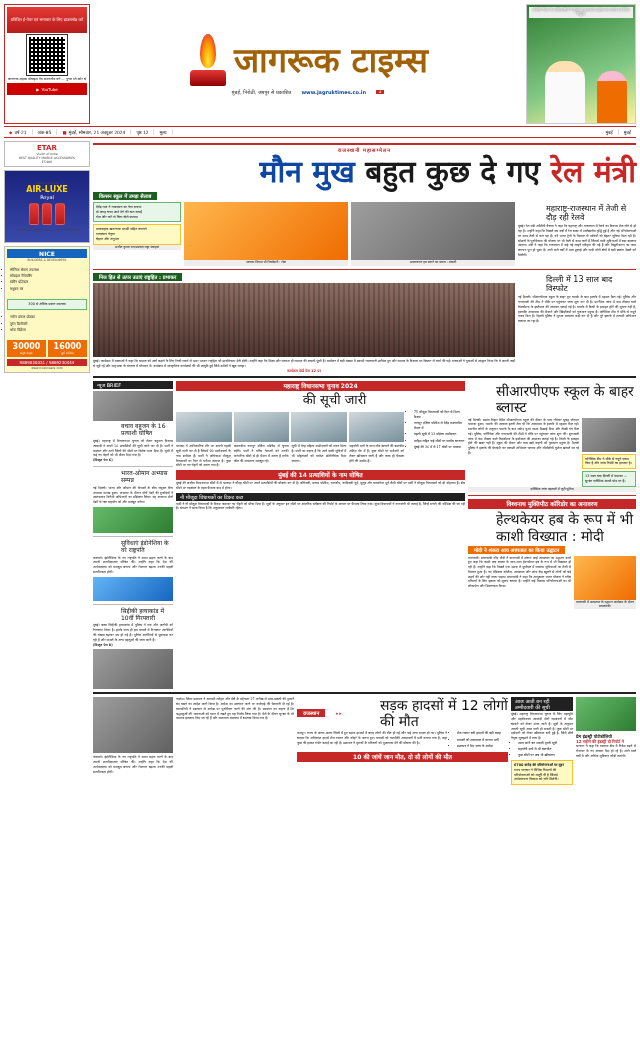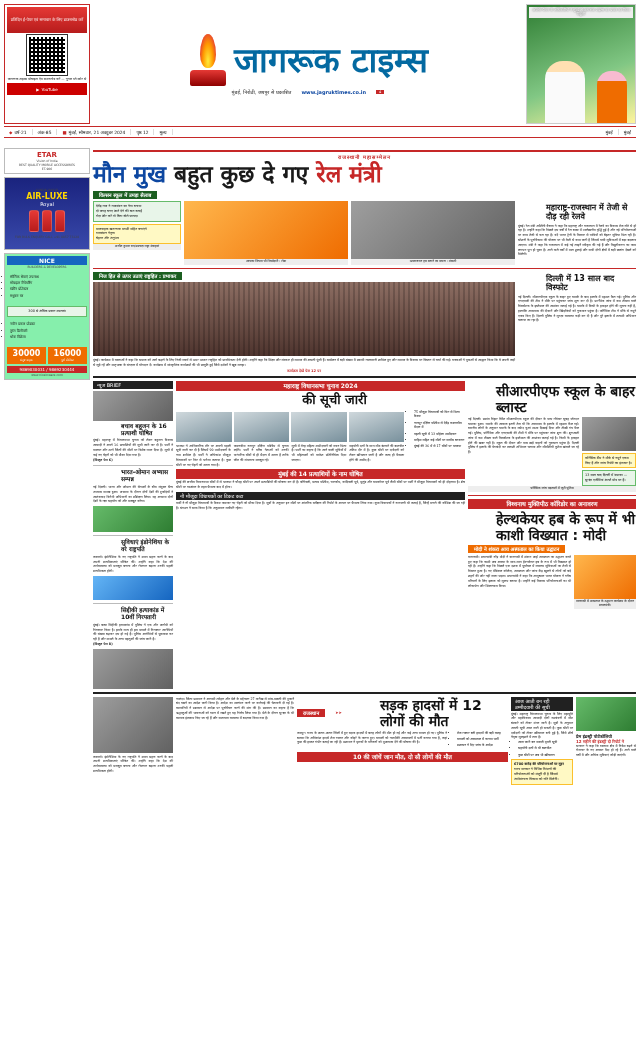--- a/index.html
+++ b/index.html
@@ -22,81 +22,81 @@
   .mh-left .yt { width:100%; height:12px; background:#cc0000; color:#fff; display:flex; align-items:center; justify-content:center; gap:2px; font-size:4px; }
   .qr { width:40px; height:40px; background:
       repeating-linear-gradient(90deg,#000 0 2px,#fff 2px 4px),
       repeating-linear-gradient(0deg,#000 0 2px,transparent 2px 4px);
       background-blend-mode: multiply; border:2px solid #fff; outline:1px solid #333;}
   .mh-center { flex:1; display:flex; flex-direction:column; align-items:center; justify-content:center; position:relative; }
   .logo-row { display:flex; align-items:center; justify-content:center; gap:6px; width:100%; }
   .flame { width:40px; height:52px; position:relative; }
   .flame .f1 { position:absolute; left:12px; top:0; width:16px; height:34px; background: radial-gradient(ellipse at 50% 80%, #ffeb3b 0%, #ff9800 45%, #e53935 80%); border-radius:50% 50% 45% 45%/60% 60% 40% 40%; }
   .flame .base { position:absolute; bottom:0; left:2px; width:36px; height:16px; background: linear-gradient(180deg,#e53935,#8e0000); border-radius:4px 4px 2px 2px; }
-  .title-main { font-size:34px; font-weight:bold; color:#0369a1; letter-spacing:0px; line-height:1; font-family:"DejaVu Sans","Liberation Sans",sans-serif; }
+  .title-main { font-size:34px; font-weight:bold; color:#a16207; letter-spacing:0px; line-height:1; font-family:"DejaVu Sans","Liberation Sans",sans-serif; }
   .subline { display:flex; align-items:center; justify-content:center; gap:10px; font-size:5px; color:#222; margin-top:3px;}
   .subline .www { color:#0d47a1; font-weight:bold; }
   .mh-right { width:110px; border:1px solid #ccc; position:relative; overflow:hidden; background:linear-gradient(160deg,#2e7d32,#81c784 60%,#fff59d); }
   .mh-right .cap { position:absolute; top:2px; left:2px; right:2px; font-size:3.6px; color:#fff; line-height:1.25; text-shadow:0 0 2px #000; }
   .mh-right .person { position:absolute; bottom:0; left:18px; width:40px; height:62px; background:linear-gradient(180deg,#ffe0b2 0 18%, #fafafa 18% 100%); border-radius:18px 18px 0 0; }
   .mh-right .person2 { position:absolute; bottom:0; right:8px; width:30px; height:52px; background:linear-gradient(180deg,#f8bbd0 0 20%, #ef6c00 20% 100%); border-radius:14px 14px 0 0; }
 
   
   .mh-strip { display:flex; align-items:center; height:12px; border-top:1px solid #c62828; border-bottom:1px solid #c62828; font-size:4.4px; margin-top:2px; }
   .mh-strip .cell { padding:0 5px; border-right:1px solid #ddd; display:flex; align-items:center; gap:2px; }
   .mh-strip .cell:last-child { border-right:none; }
   .mh-strip .red { color:#c62828; font-weight:bold; }
   .mh-strip .spacer { flex:1; }
 
   
-  .body-grid { display:flex; gap:3px; margin-top:10px; }
+  .body-grid { display:flex; gap:3px; margin-top:3px; }
   .col-left { width:86px; }
   .col-main { flex:1; }
 
   
   .ad { border:1px solid #bbb; margin-bottom:3px; padding:2px; font-size:3.4px; text-align:center; }
   .ad .brand { font-size:7px; font-weight:bold; color:#c62828; }
   .ad .sub { font-size:3px; color:#444; }
   .ad-air { background:linear-gradient(180deg,#1a237e,#3949ab); color:#fff; padding:10px 2px; }
   .ad-air .big { font-size:8px; font-weight:bold; color:#ffd600; }
   .ad-air .royal { font-size:5px; color:#fff; }
   .bottles { display:flex; justify-content:center; gap:3px; margin:3px 0; }
   .bottle { width:10px; height:22px; background:linear-gradient(180deg,#e53935,#b71c1c); border-radius:3px 3px 2px 2px; border:1px solid #fff3; }
-  .ad-nice { background:#86efac; }
+  .ad-nice { background:#fef9c3; }
   .ad-nice .head { background:#1565c0; color:#fff; font-size:6px; font-weight:bold; padding:1px; }
   .list-blue { text-align:left; padding:2px 3px; font-size:3.6px; line-height:1.5; }
   .list-blue li { margin-bottom:1px; }
   .twocol-num { display:flex; gap:2px; margin-top:2px; }
   .numbox { flex:1; background:#ef6c00; color:#fff; padding:2px; }
   .numbox .n { font-size:8px; font-weight:bold; }
   .numbox .t { font-size:3px; }
   .phone { background:#c62828; color:#fff; font-size:4px; padding:1px; margin-top:2px; }
 
   
   .redline { height:2px; background:#c62828; margin:2px 0; }
   .tag-center { text-align:center; font-size:5px; color:#c62828; font-weight:bold; letter-spacing:1px; }
-  .mega { font-size:23px; font-weight:bold; text-align:left; line-height:1.1; margin:2px 0 4px; color:#1a1a1a; }
+  .mega { font-size:30px; font-weight:bold; text-align:right; line-height:1.1; margin:2px 0 4px; color:#1a1a1a; }
   .mega .red { color:#c62828; }
   .mega .blue { color:#0d47a1; }
 
   
   .sec-bar { display:inline-block; background:#1b5e20; color:#fff; font-size:5px; font-weight:bold; padding:1px 6px; }
   .sec-bar.red { background:#c62828; }
   .sec-bar.orange { background:#ef6c00; }
 
   .photo { background:linear-gradient(135deg,#9e9e9e,#616161); position:relative; overflow:hidden; }
   .photo.green { background:linear-gradient(135deg,#66bb6a,#2e7d32); }
   .photo.warm { background:linear-gradient(135deg,#ffb74d,#ef6c00); }
   .photo.crowd { background:
       repeating-linear-gradient(90deg, rgba(0,0,0,.18) 0 2px, transparent 2px 5px),
       linear-gradient(180deg,#8d6e63,#4e342e); }
   .photo.blue { background:linear-gradient(135deg,#64b5f6,#1565c0); }
   .cap { font-size:3.2px; text-align:center; background:#eee; padding:1px; line-height:1.2; }
 
-  .hl { font-size:8px; font-weight:bold; line-height:1.15; margin:2px 0;padding-left:28px; }
+  .hl { font-size:8px; font-weight:normal; line-height:1.15; margin:2px 0;padding-left:28px; }
   .hl.big { font-size:13px; }
   .hl.mid { font-size:14px; }
   .txt { font-size:3.3px; line-height:1.45; text-align:justify; color:#222; }
   .yellowbox { background:#fff9c4; border:1px solid #fbc02d; padding:2px; font-size:3.4px; line-height:1.4; }
   .greenbox { background:#e8f5e9; border:1px solid #66bb6a; padding:2px; font-size:3.4px; line-height:1.4; }
   .bullets { padding-left:7px; margin:0; font-size:3.3px; line-height:1.45; }
   .bullets li { margin-bottom:1.5px; }
 
   .row { display:flex; gap:3px; }
   .hr { border-top:1px solid #bbb; margin:3px 0; }

